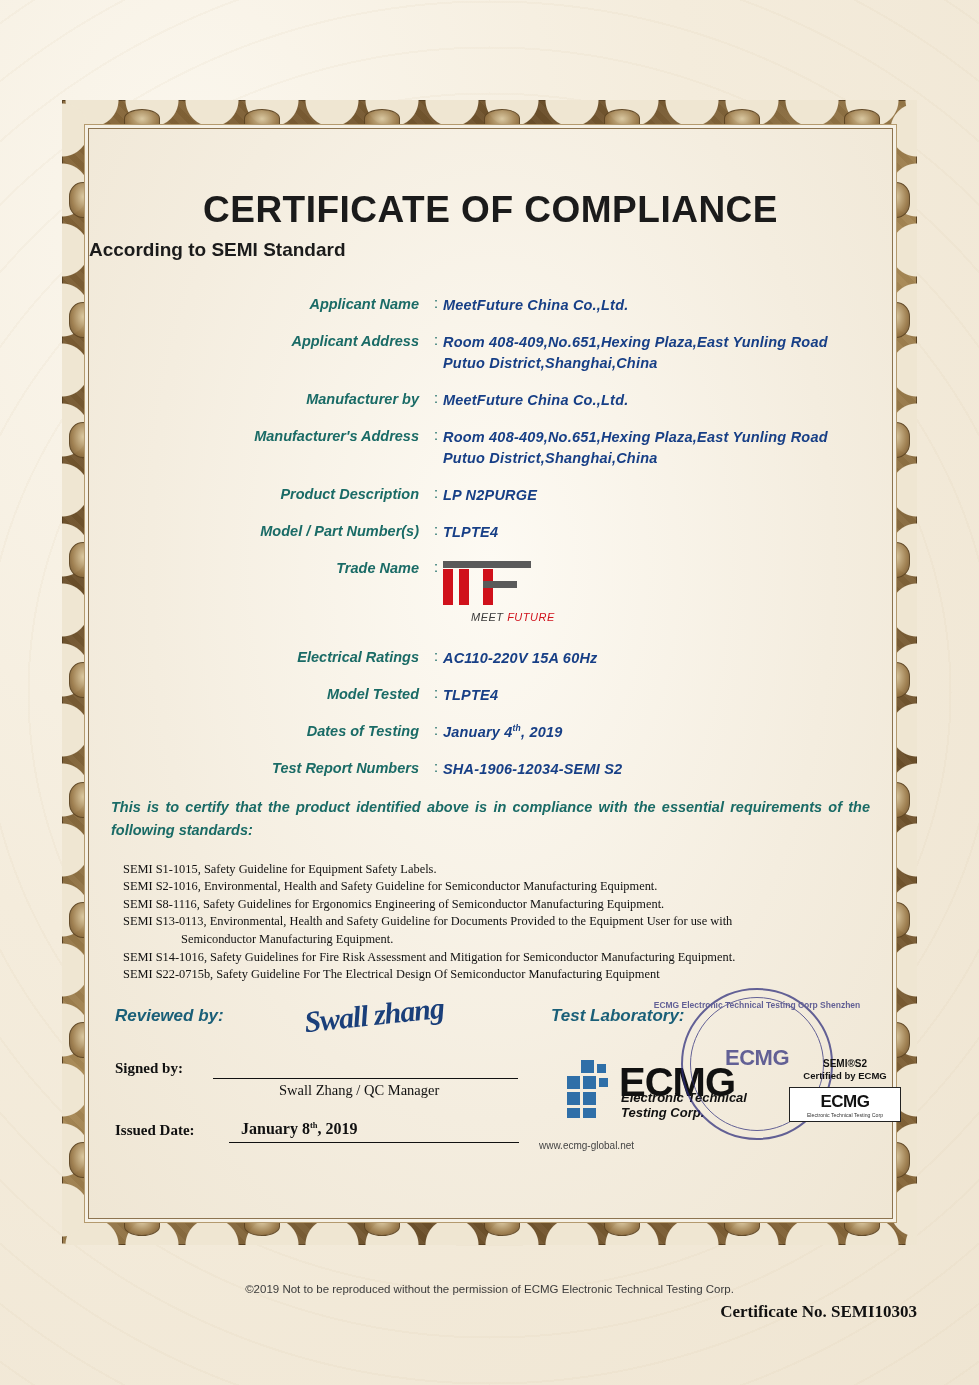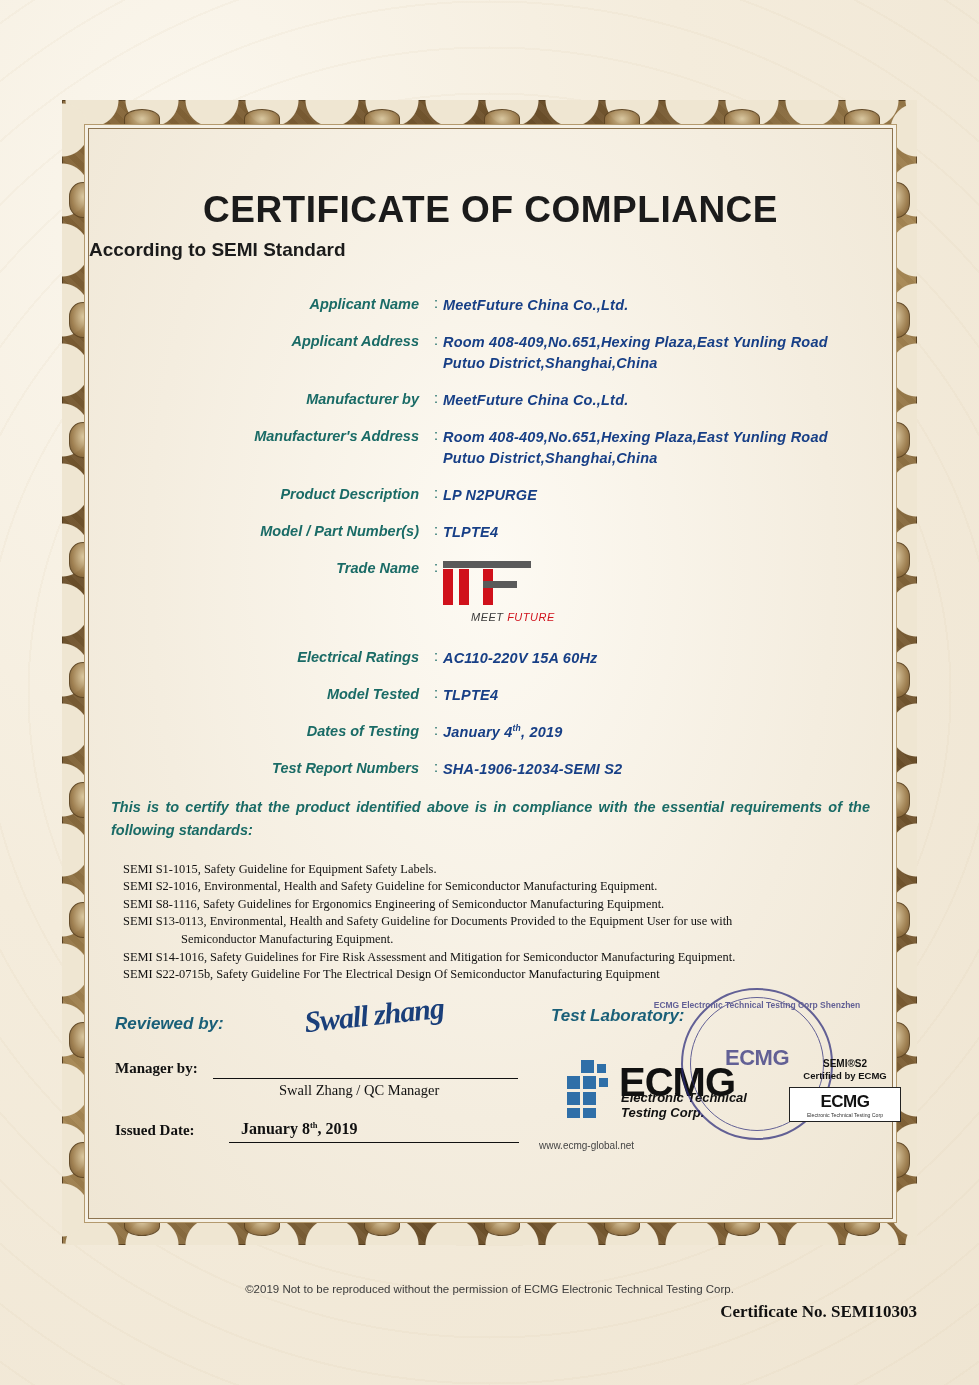--- a/index.html
+++ b/index.html
@@ -104,21 +104,21 @@
     font-size:14.5px;line-height:1.6;text-align:justify;
   }
   .standards{
     margin:18px 22px 0 34px;color:#111;font-family:"Liberation Serif",serif;font-size:12.4px;line-height:1.42;
   }
   .standards .ind{display:block;padding-left:58px;}
   sup{font-size:8.5px;}
   
   .sig-zone{margin-top:22px;position:relative;height:170px;}
   .reviewed{
-    position:absolute;left:26px;top:8px;color:#1a5f78;font-style:italic;font-weight:bold;font-size:17px;
+    position:absolute;left:26px;top:0;color:#1a5f78;font-style:italic;font-weight:bold;font-size:17px;
   }
   .signature{
     position:absolute;left:215px;top:-8px;font-family:"Liberation Serif",serif;
     font-style:italic;font-size:30px;color:#1a3f7a;transform:rotate(-6deg);
     font-weight:bold;letter-spacing:-1px;
   }
   .signed-by{
     position:absolute;left:26px;top:54px;font-family:"Liberation Serif",serif;
     font-weight:bold;font-size:15px;color:#111;
   }
@@ -336,21 +336,21 @@
       <div>SEMI S8-1116, Safety Guidelines for Ergonomics Engineering of Semiconductor Manufacturing Equipment.</div>
       <div>SEMI S13-0113, Environmental, Health and Safety Guideline for Documents Provided to the Equipment User for use with</div>
       <div class="ind">Semiconductor Manufacturing Equipment.</div>
       <div>SEMI S14-1016, Safety Guidelines for Fire Risk Assessment and Mitigation for Semiconductor Manufacturing Equipment.</div>
       <div>SEMI S22-0715b, Safety Guideline For The Electrical Design Of Semiconductor Manufacturing Equipment</div>
     </div>
 
     <div class="sig-zone">
       <div class="reviewed">Reviewed by:</div>
       <div class="signature">Swall zhang</div>
-      <div class="signed-by">Manager by:</div>
+      <div class="signed-by">Signed by:</div>
       <div class="sig-line"></div>
       <div class="sig-name">Swall Zhang / QC Manager</div>
       <div class="issued">Issued Date:</div>
       <div class="issued-date">January 8<sup>th</sup>, 2019</div>
       <div class="issued-line"></div>
 
       <div class="testlab">Test Laboratory:</div>
 
       <div class="ecmg-logo">
         <div class="ecmg-blocks">

